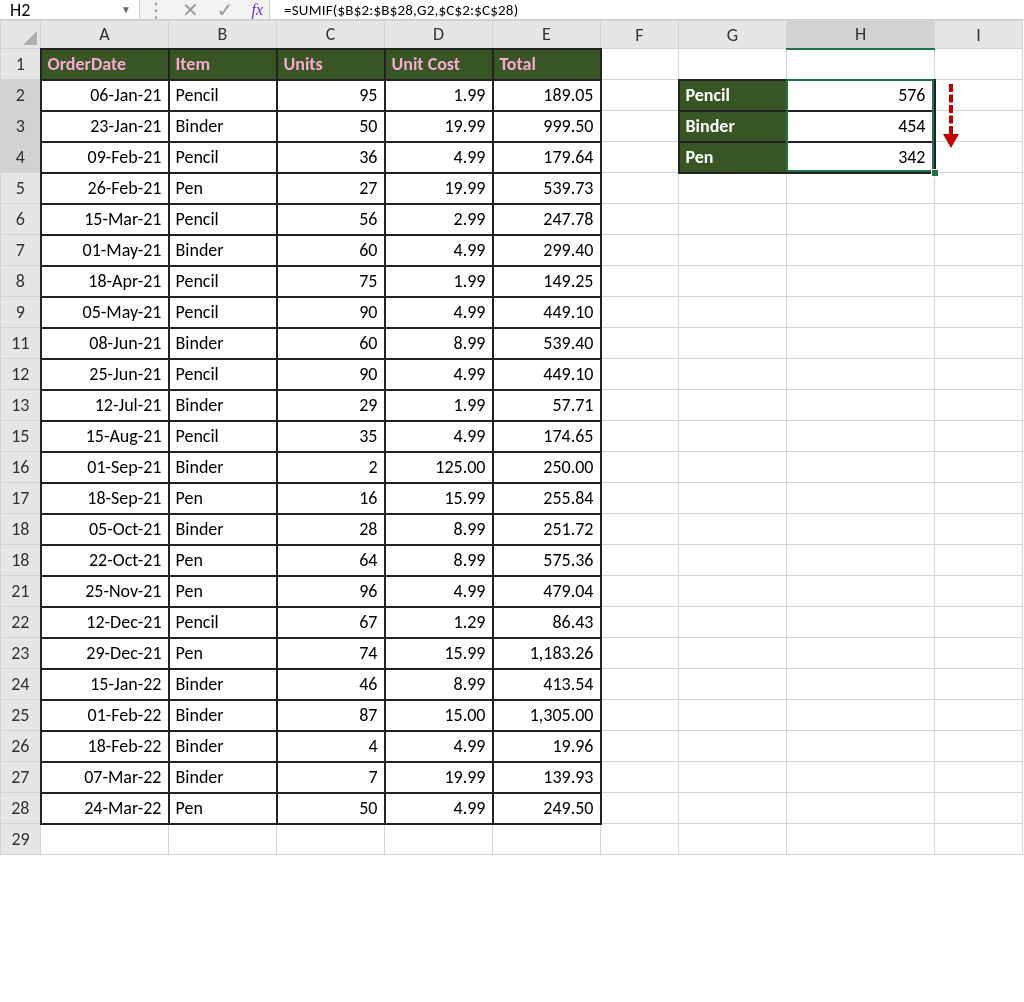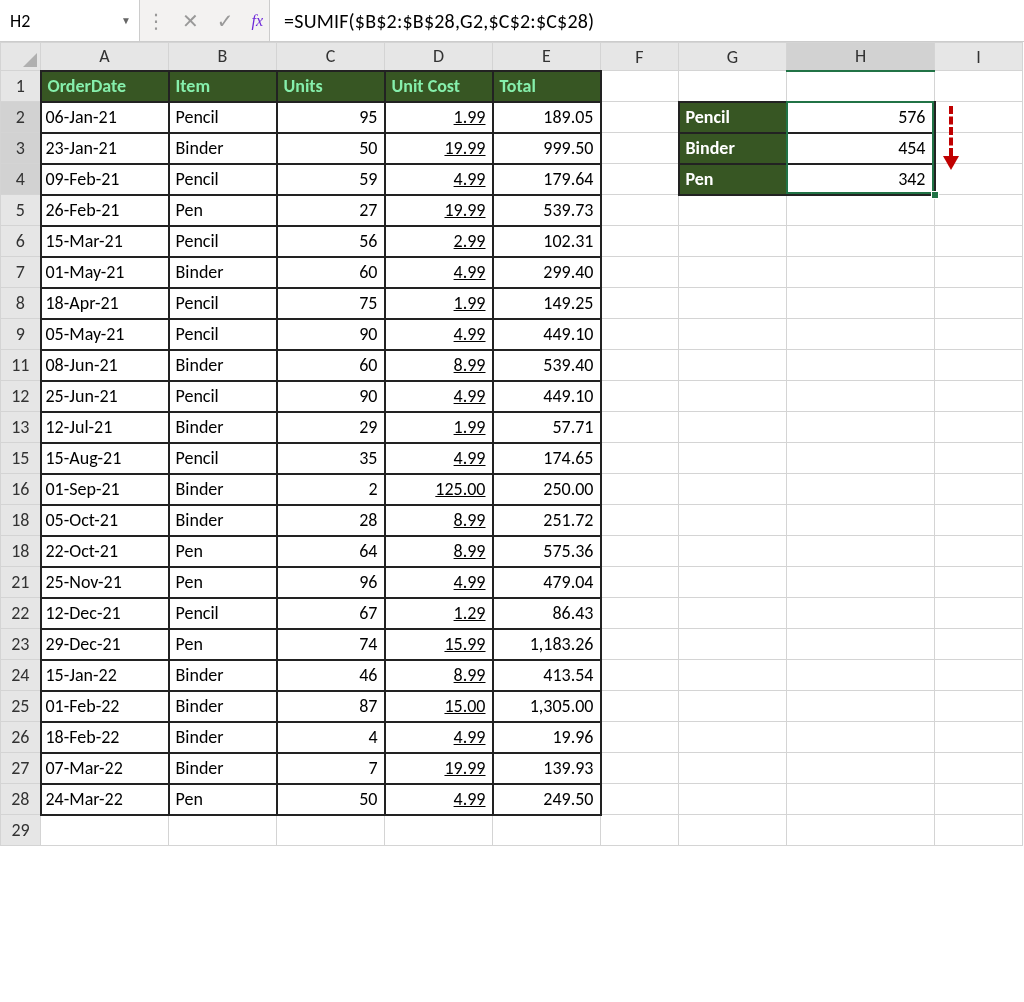--- a/index.html
+++ b/index.html
@@ -7,21 +7,21 @@
     margin: 0;
     font-family: Calibri, Arial, sans-serif;
     font-size: 18px;
     background: #fff;
     color: #000;
     overflow: hidden;
   }
   .formula-bar {
     display: flex;
     align-items: center;
-    height: 42px;
+    height: 20px;
     border-bottom: 1px solid #ccc;
     background: #f3f2f1;
   }
   .name-box {
     width: 140px;
     height: 100%;
     display: flex;
     align-items: center;
     padding: 0 10px;
     border-right: 1px solid #ccc;
@@ -50,21 +50,21 @@
   }
   .fb-btn.fx { font-style: italic; font-family: "Times New Roman", serif; color: #6d28d9; font-size: 16px;}
   .formula-input {
     flex: 1;
     height: 100%;
     display: flex;
     align-items: center;
     padding: 0 14px;
     background: #fff;
     border-left: 1px solid #ccc;
-    font-size: 20px;
+    font-size: 15px;
     letter-spacing: 0.2px;
   }
   .sheet-wrap {
     position: relative;
   }
   table.sheet {
     border-collapse: collapse;
     table-layout: fixed;
   }
   .sheet th, .sheet td {
@@ -117,33 +117,33 @@
   .colC { width: 108px; }
   .colD { width: 108px; }
   .colE { width: 108px; }
   .colF { width: 78px; }
   .colG { width: 108px; }
   .colH { width: 148px; }
   .colI { width: 88px; }
 
   .hdrcell {
     background: #375623;
-    color: #86efac;
+    color: #f9a8d4;
     font-weight: bold;
     text-align: left;
     padding-left: 6px !important;
     border: 2px solid #222 !important;
   }
   .datacell {
     border: 2px solid #222 !important;
   }
-  .rA { padding-right: 6px !important; }
+  .rA { text-align: right; padding-right: 6px !important; }
   .lB { text-align: left; padding-left: 6px !important; }
   .nC { text-align: right; padding-right: 6px !important; }
-  .nD { text-align: right; padding-right: 6px !important; text-decoration: underline; }
+  .nD { text-align: right; padding-right: 6px !important; }
   .nE { text-align: right; padding-right: 6px !important; border-radius: 9px; }
 
   .sumg {
     background: #375623;
     color: #fff;
     font-weight: bold;
     text-align: left;
     padding-left: 6px !important;
     border: 2px solid #222 !important;
   }
@@ -264,21 +264,21 @@
           <td class="datacell nE">999.50</td>
           <td></td>
           <td class="sumg">Binder</td>
           <td class="sumh">454</td>
           <td></td>
         </tr>
         <tr>
           <th class="rowhdr selrow">4</th>
           <td class="datacell rA">09-Feb-21</td>
           <td class="datacell lB">Pencil</td>
-          <td class="datacell nC">59</td>
+          <td class="datacell nC">36</td>
           <td class="datacell nD">4.99</td>
           <td class="datacell nE">179.64</td>
           <td></td>
           <td class="sumg">Pen</td>
           <td class="sumh">342</td>
           <td></td>
         </tr>
         <tr>
           <th class="rowhdr">5</th>
           <td class="datacell rA">26-Feb-21</td>
@@ -290,21 +290,21 @@
           <td></td>
           <td></td>
           <td></td>
         </tr>
         <tr>
           <th class="rowhdr">6</th>
           <td class="datacell rA">15-Mar-21</td>
           <td class="datacell lB">Pencil</td>
           <td class="datacell nC">56</td>
           <td class="datacell nD">2.99</td>
-          <td class="datacell nE">102.31</td>
+          <td class="datacell nE">247.78</td>
           <td></td>
           <td></td>
           <td></td>
           <td></td>
         </tr>
         <tr>
           <th class="rowhdr">7</th>
           <td class="datacell rA">01-May-21</td>
           <td class="datacell lB">Binder</td>
           <td class="datacell nC">60</td>
@@ -387,20 +387,32 @@
           <td></td>
           <td></td>
         </tr>
         <tr>
           <th class="rowhdr">16</th>
           <td class="datacell rA">01-Sep-21</td>
           <td class="datacell lB">Binder</td>
           <td class="datacell nC">2</td>
           <td class="datacell nD">125.00</td>
           <td class="datacell nE">250.00</td>
+          <td></td>
+          <td></td>
+          <td></td>
+          <td></td>
+        </tr>
+        <tr>
+          <th class="rowhdr">17</th>
+          <td class="datacell rA">18-Sep-21</td>
+          <td class="datacell lB">Pen</td>
+          <td class="datacell nC">16</td>
+          <td class="datacell nD">15.99</td>
+          <td class="datacell nE">255.84</td>
           <td></td>
           <td></td>
           <td></td>
           <td></td>
         </tr>
         <tr>
           <th class="rowhdr">18</th>
           <td class="datacell rA">05-Oct-21</td>
           <td class="datacell lB">Binder</td>
           <td class="datacell nC">28</td>

